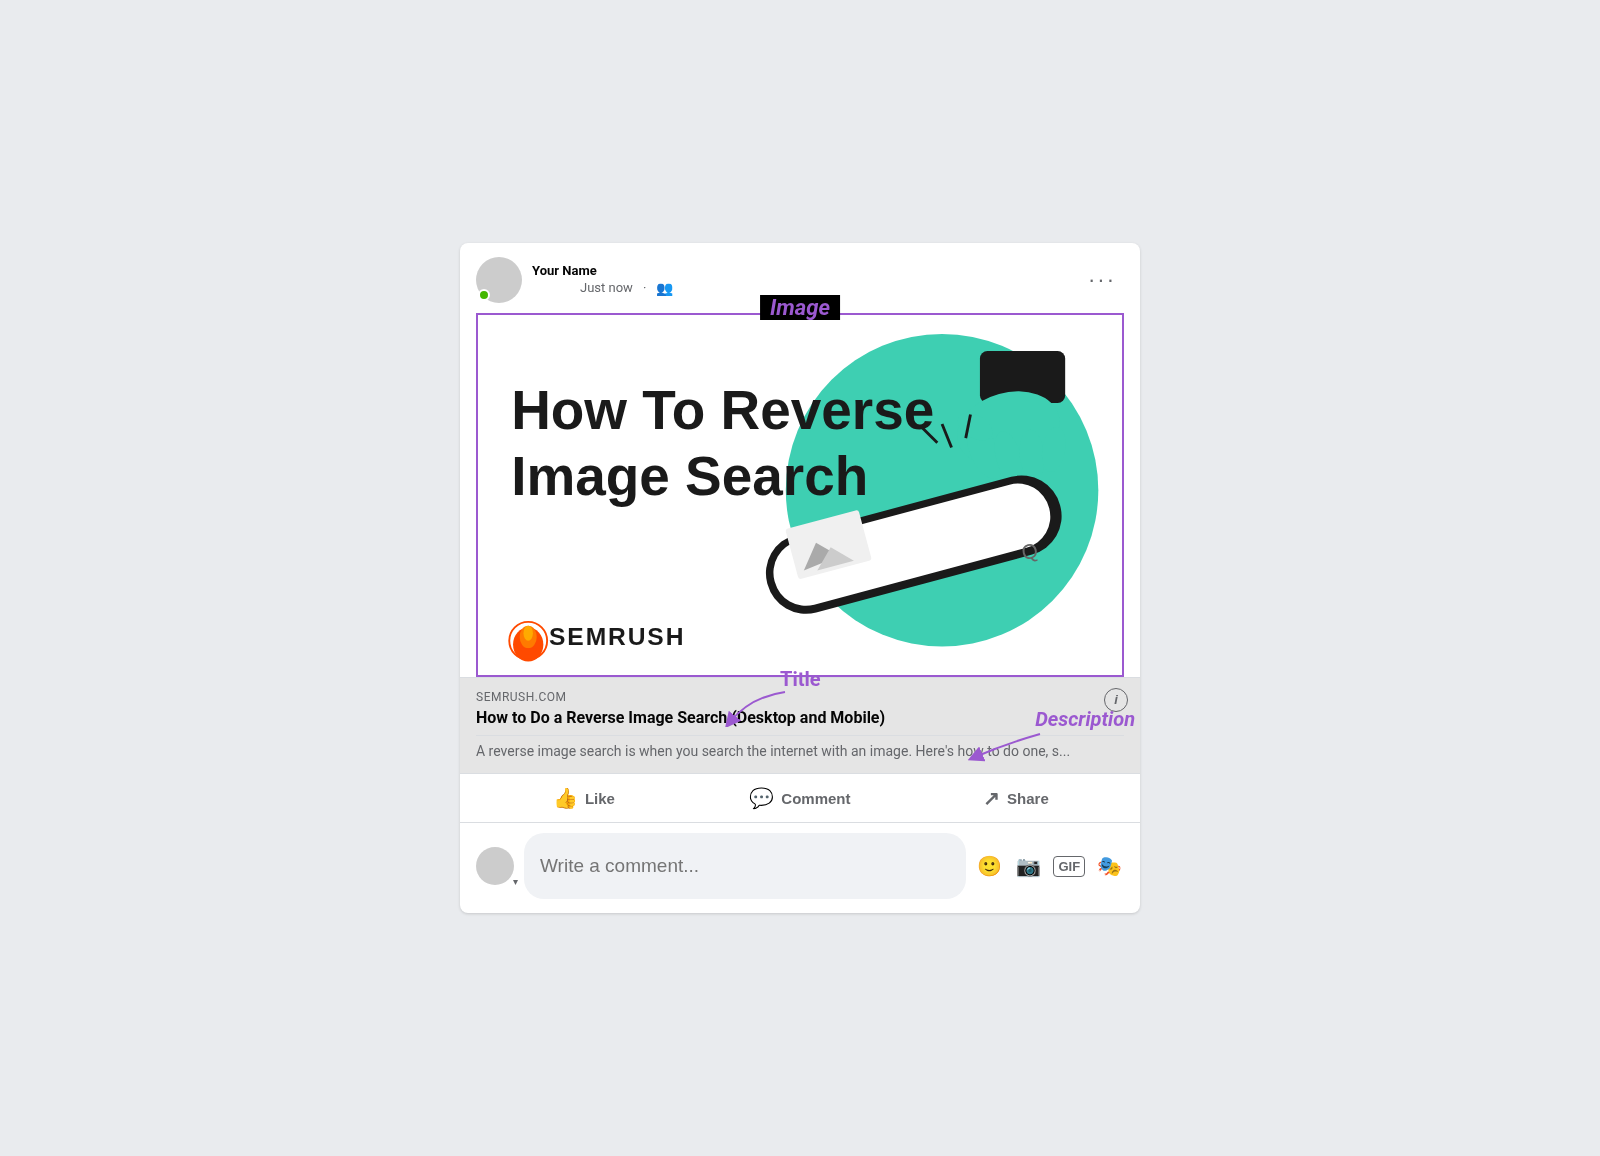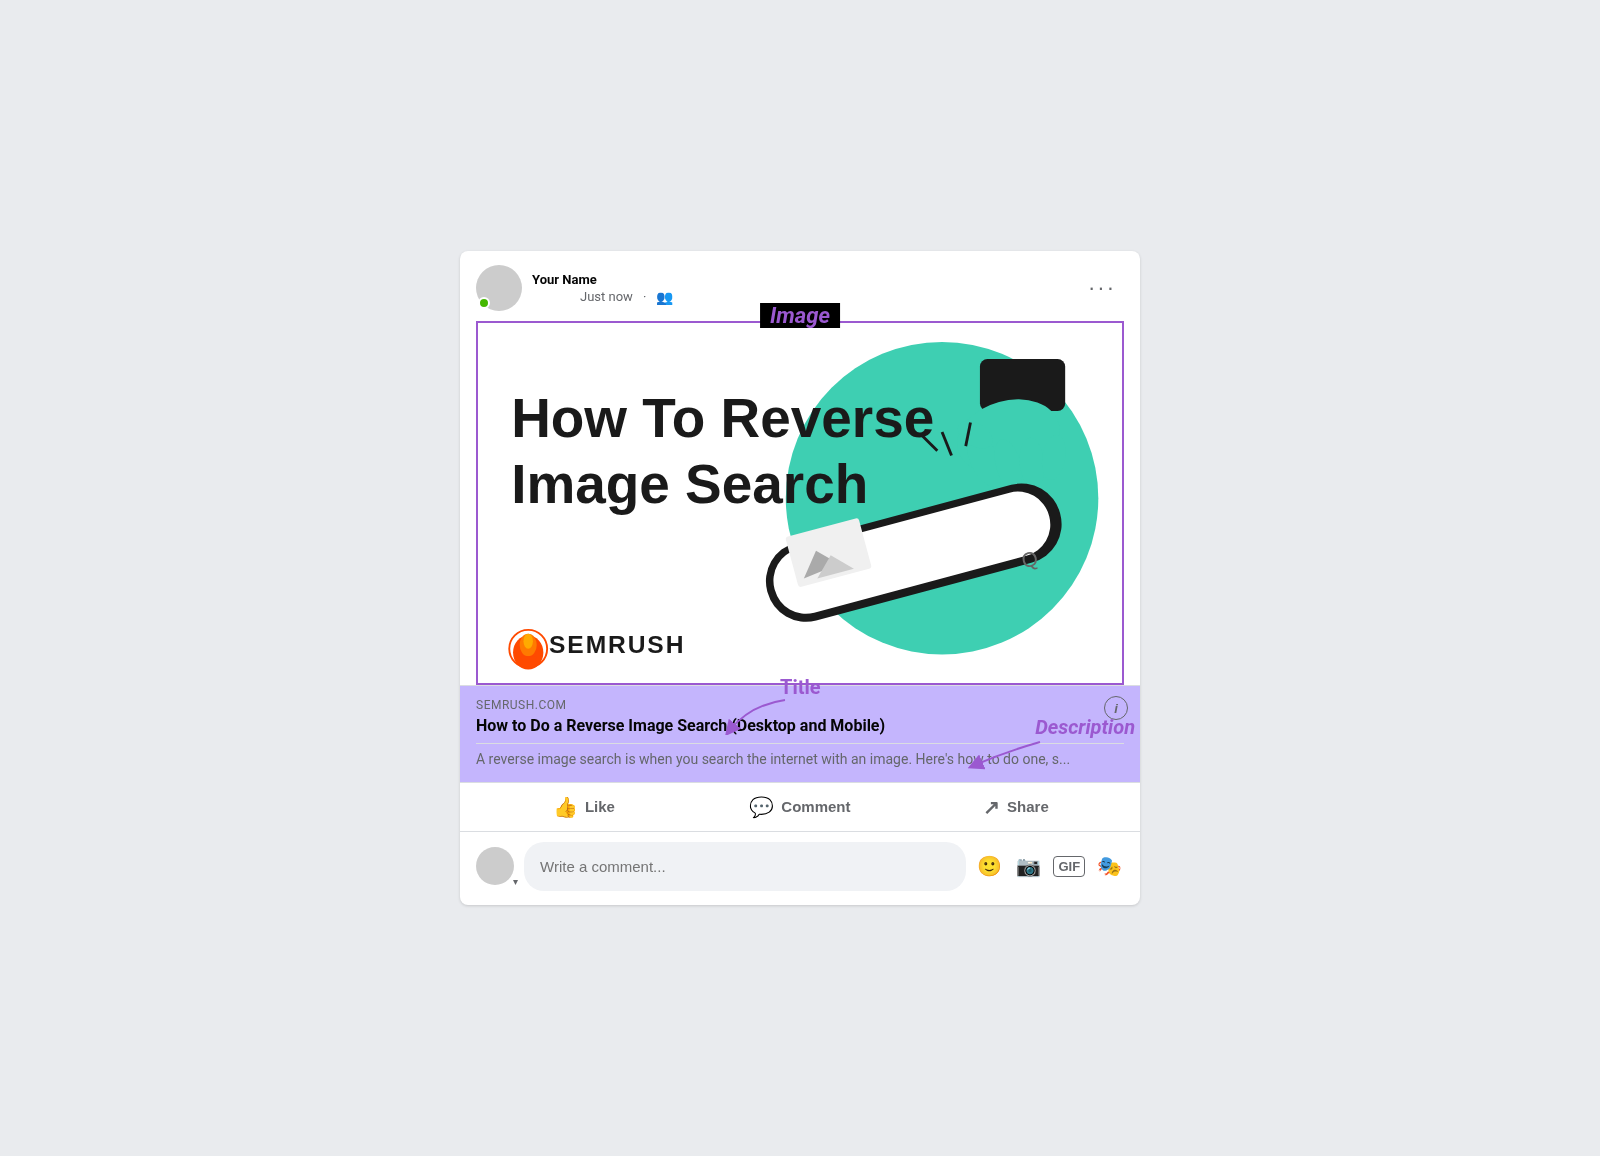--- a/index.html
+++ b/index.html
@@ -77,21 +77,21 @@
       border: none;
       cursor: pointer;
       font-size: 22px;
       color: #65676b;
       letter-spacing: 2px;
       padding: 4px 8px;
       border-radius: 50%;
       line-height: 1;
     }
     .link-preview {
-      background: #c4b5fd;
+      background: #e5e5e5;
       border-top: 1px solid #dadde1;
       padding: 12px 16px;
       position: relative;
       margin: 0 0 0 0;
     }
     .link-domain {
       font-size: 12px;
       color: #65676b;
       text-transform: uppercase;
       letter-spacing: 0.5px;
@@ -180,22 +180,22 @@
       color: #65676b;
       background: #fff;
       border-radius: 50%;
       line-height: 1;
     }
     .comment-input {
       flex: 1;
       background: #f0f2f5;
       border: none;
       border-radius: 20px;
-      padding: 16px 16px;
-      font-size: 15px;
+      padding: 22px 16px;
+      font-size: 19px;
       color: #0f172a;
       outline: none;
       cursor: text;
     }
     .comment-icons {
       display: flex;
       gap: 10px;
       align-items: center;
     }
     .comment-icon-btn {

